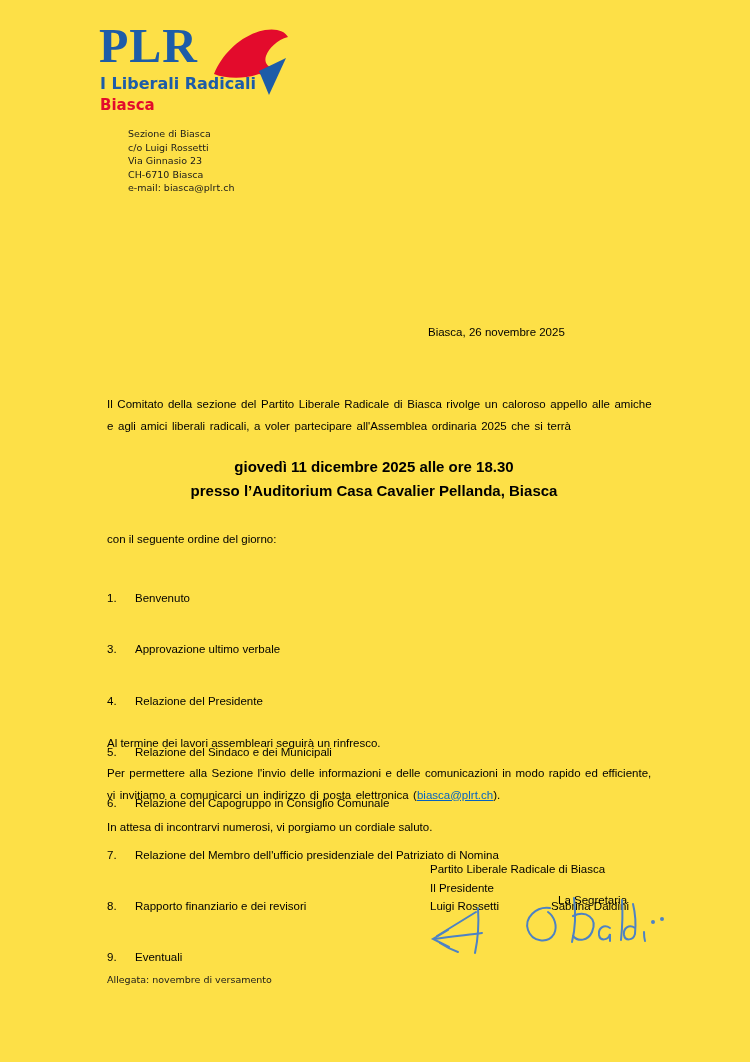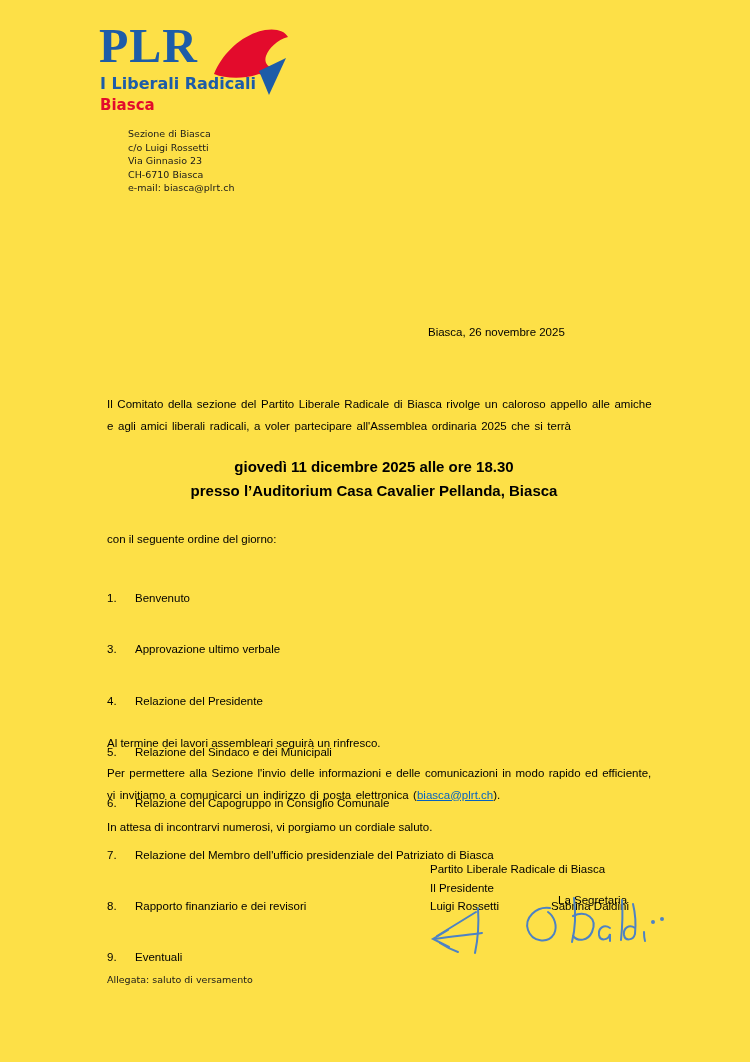--- a/index.html
+++ b/index.html
@@ -105,21 +105,21 @@
   </div>
 
   <div class="abs body-text agenda-intro">con il seguente ordine del giorno:</div>
 
   <div class="abs agenda-list">
     <div class="agenda-item"><span class="agenda-num">1.</span><span>Benvenuto</span></div>
     <div class="agenda-item"><span class="agenda-num">3.</span><span>Approvazione ultimo verbale</span></div>
     <div class="agenda-item"><span class="agenda-num">4.</span><span>Relazione del Presidente</span></div>
     <div class="agenda-item"><span class="agenda-num">5.</span><span>Relazione del Sindaco e dei Municipali</span></div>
     <div class="agenda-item"><span class="agenda-num">6.</span><span>Relazione del Capogruppo in Consiglio Comunale</span></div>
-    <div class="agenda-item"><span class="agenda-num">7.</span><span>Relazione del Membro dell'ufficio presidenziale del Patriziato di Biasca</span></div>
+    <div class="agenda-item"><span class="agenda-num">7.</span><span>Relazione del Membro dell'ufficio presidenziale del Patriziato di Nomina</span></div>
     <div class="agenda-item"><span class="agenda-num">8.</span><span>Rapporto finanziario e dei revisori</span></div>
     <div class="agenda-item"><span class="agenda-num">9.</span><span>Eventuali</span></div>
   </div>
 
   <div class="abs body-text para p-refresh">Al termine dei lavori assembleari seguirà un rinfresco.</div>
 
   <div class="abs body-text para p-email">
     <div>Per permettere alla Sezione l'invio delle informazioni e delle comunicazioni in modo rapido ed efficiente,</div>
     <div><span>vi invitiamo a comunicarci un indirizzo di posta elettronica (</span><a class="email-link" href="#">biasca@plrt.ch</a><span>).</span></div>
   </div>
@@ -154,15 +154,15 @@
       <path d="M55,24 C68,18 80,26 74,40 C70,49 60,50 55,44"></path>
       <path d="M92,36 C86,32 80,36 81,43 C82,49 90,49 92,42 L92,49"></path>
       <path d="M104,8 C105,22 104,38 103,48"></path>
       <path d="M117,36 C111,32 105,36 106,43 C107,49 115,49 117,42 C118,32 117,20 115,12"></path>
       <path d="M126,40 C126,43 126,46 127,49"></path>
       <circle class="dot" cx="135" cy="30" r="2"></circle>
       <circle class="dot" cx="144" cy="27" r="2"></circle>
     </svg>
   </div>
 
-  <div class="abs attachment smalltext">Allegata: saluto di versamento</div>
+  <div class="abs attachment smalltext">Allegata: novembre di versamento</div>
 
 </div>
 
 </body></html>

